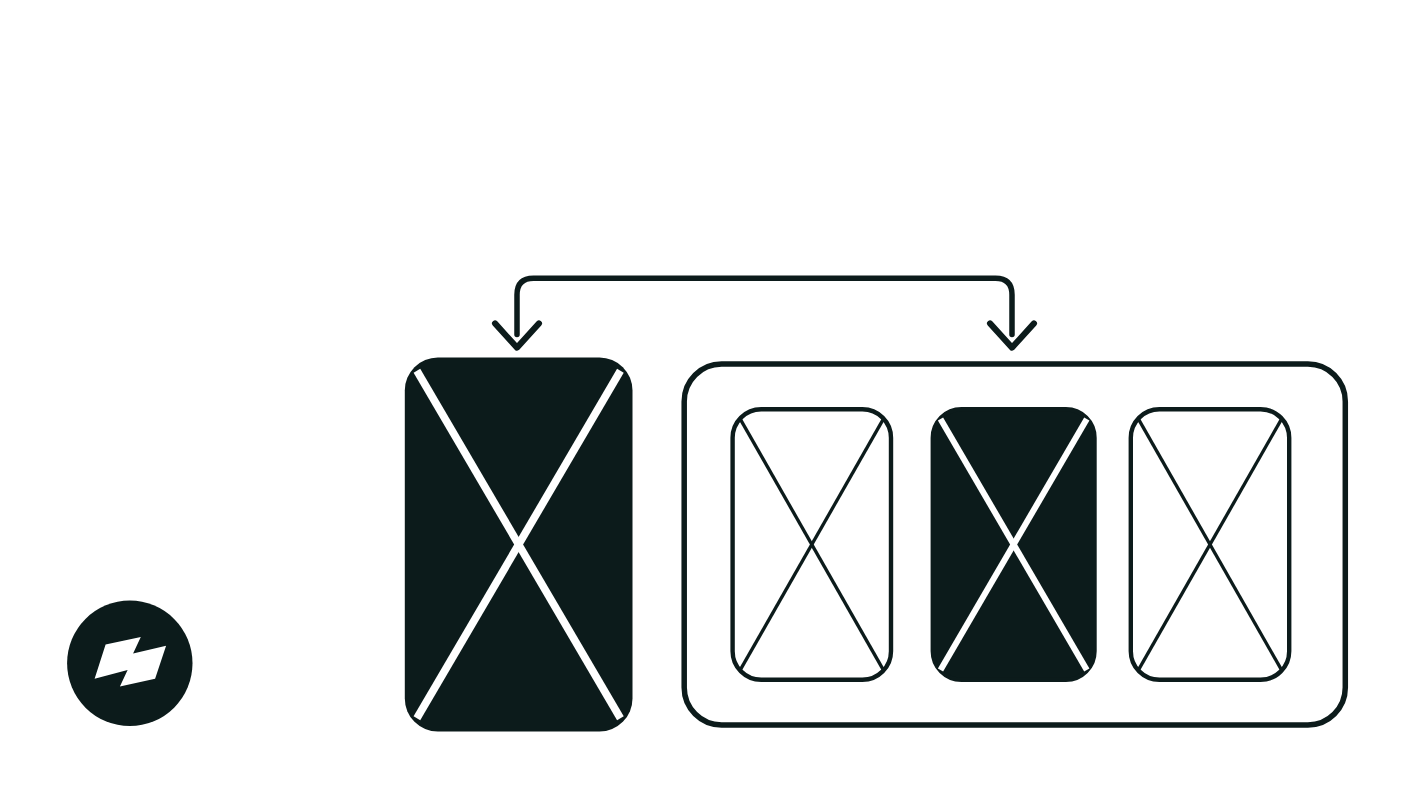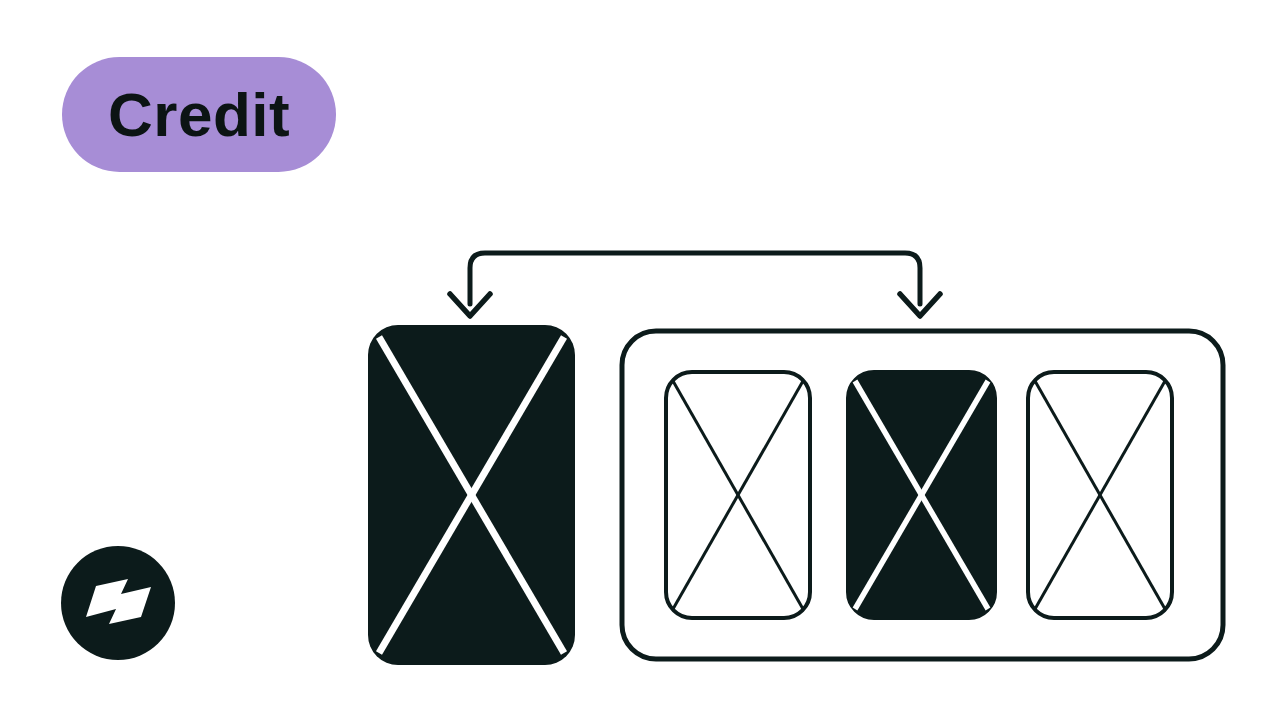--- a/index.html
+++ b/index.html
@@ -42,21 +42,20 @@
     height: 720px;
     display: block;
   }
 </style>
 </head>
 <body>
 
 <div class="stage">
 
   <div class="badges">
-    <div class="pill" style="background: rgb(167, 141, 214);">Credit</div>
   </div>
 
   <svg class="diagram" viewBox="0 0 1280 720">
 
     <g>
       <path d="M470 304 L470 268 Q470 253 485 253 L905 253 Q920 253 920 268 L920 304" fill="none" stroke-width="5" stroke-linecap="round" stroke="#0c1b1b"></path>
       <polyline points="450,294 470,316 490,294" fill="none" stroke-width="5.5" stroke-linecap="round" stroke-linejoin="round" stroke="#0c1b1b"></polyline>
       <polyline points="900,294 920,316 940,294" fill="none" stroke-width="5.5" stroke-linecap="round" stroke-linejoin="round" stroke="#0c1b1b"></polyline>
     </g>
 

